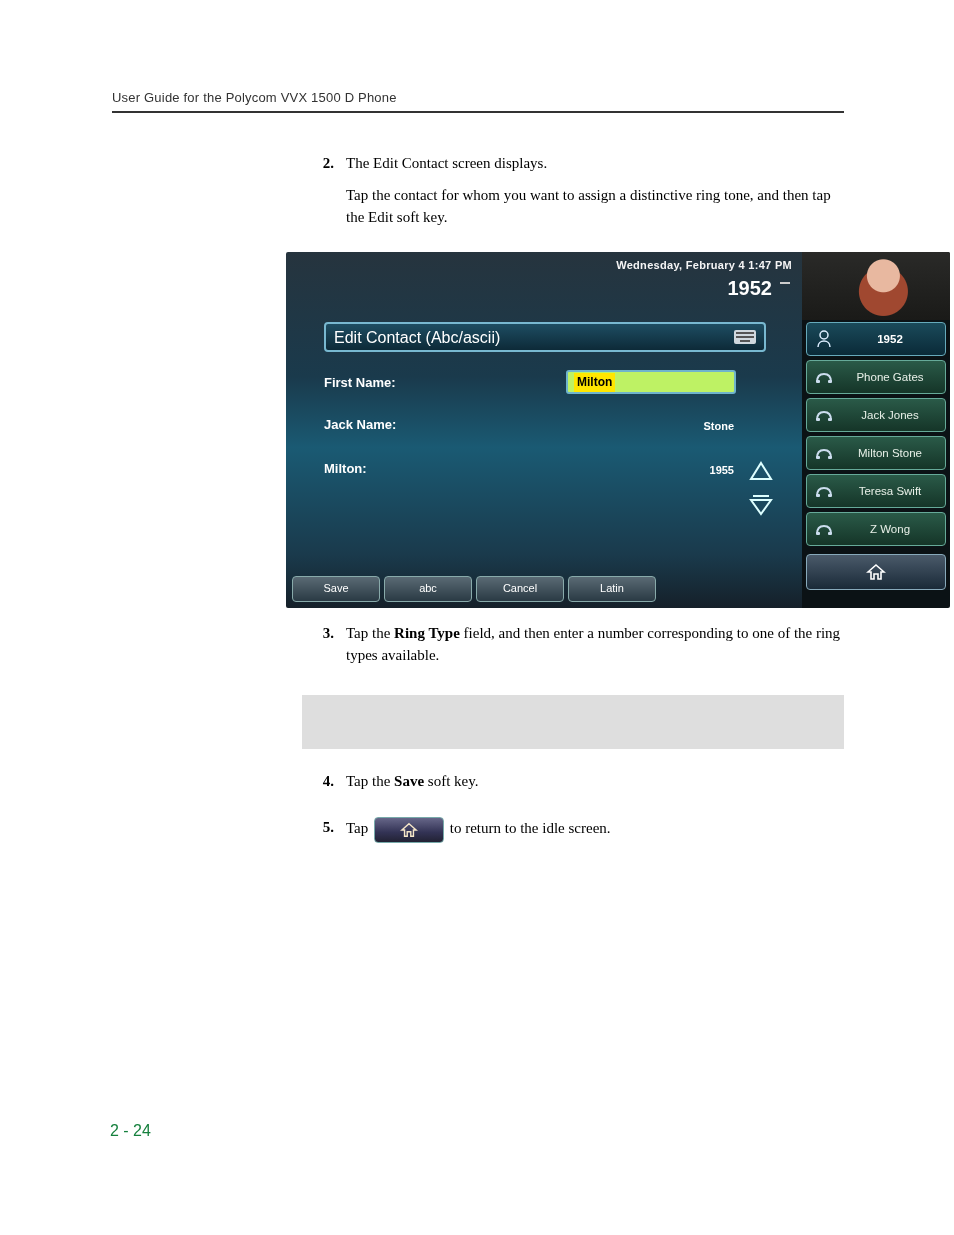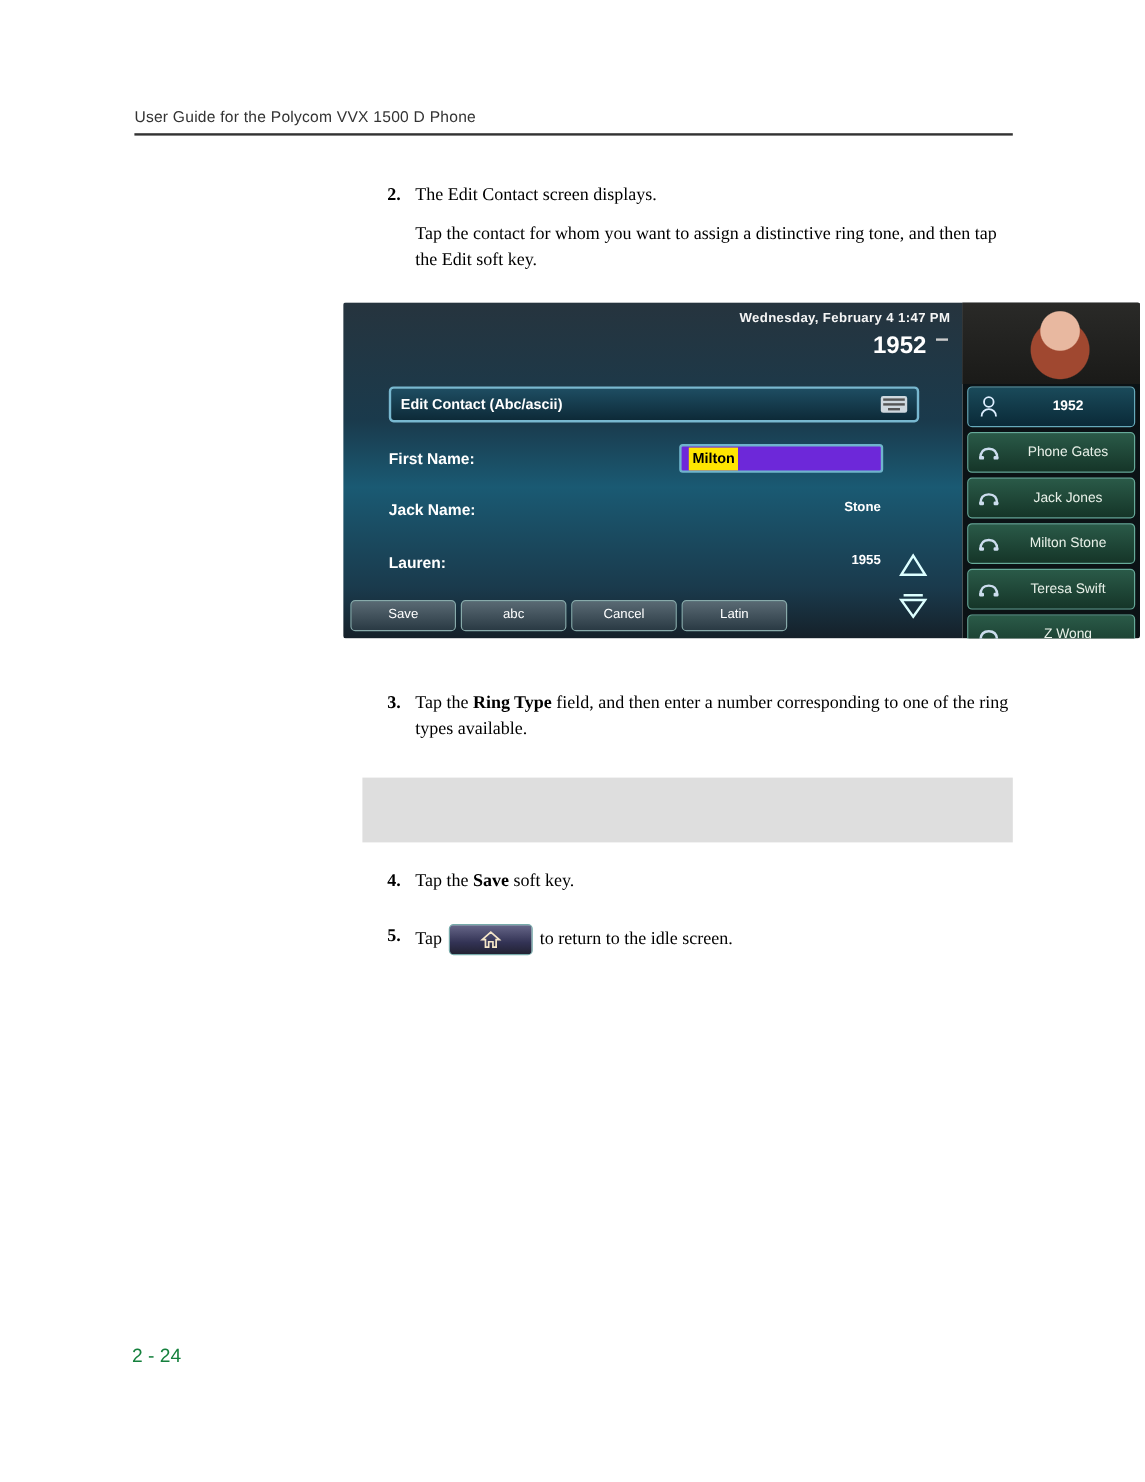--- a/index.html
+++ b/index.html
@@ -71,22 +71,22 @@
     left: 110px;
     bottom: 95px;
     font-family: "Futura", "Century Gothic", "Trebuchet MS", Arial, sans-serif;
     font-size: 16px;
     color: #15803d;
   }
 
   
   .screenshot {
     width: 664px;
-    height: 280px;
-    margin: 8px 0 44px -16px;
+    height: 356px;
+    margin: 8px 0 15px -16px;
     position: relative;
     font-family: "Segoe UI", Tahoma, Arial, sans-serif;
     color: #fff;
     overflow: hidden;
     border-radius: 2px;
   }
   .ss-left {
     position: absolute;
     left: 0; top: 0;
     width: 516px; height: 100%;
@@ -125,58 +125,58 @@
     width: 442px; height: 30px;
     border: 2px solid #78b8d0;
     border-radius: 4px;
     background: linear-gradient(#1e4d62, #0d2a38);
     display: flex;
     align-items: center;
     padding: 0 8px;
     box-sizing: border-box;
   }
   .ss-title-bar .label {
-    font-size: 12px;
-    font-weight: bold;
+    font-size: 16px;
+    font-weight: normal;
     flex: 1;
   }
   .kb-icon {
     width: 22px; height: 14px;
     background: #cfd8de;
     border-radius: 2px;
     display:flex; flex-direction:column; justify-content:center; gap:2px;
     padding:2px;
     box-sizing:border-box;
   }
   .kb-icon span { height:2px; background:#555; display:block; }
   .kb-icon span:nth-child(3){ width:60%; margin:0 auto; }
 
   .field {
     position: absolute;
     left: 38px;
     width: 410px;
     display: flex;
-    align-items: flex-start;
+    align-items: flex-end;
     justify-content: space-between;
   }
   .field .flabel {
     font-size: 13px;
     font-weight: 600;
   }
   .f1 { top: 122px; }
   .f2 { top: 164px; }
   .f3 { top: 208px; }
   .f4 { top: 252px; }
   .field .fval {
     font-size: 11px;
     font-weight: 700;
   }
   .field-input {
     position: absolute;
-    background: #6d28d9;
+    background: #bef264;
     border: 2px solid #6fb4cc;
     height: 24px;
     border-radius: 3px;
     display:flex; align-items:center;
     padding: 0 6px;
     box-sizing:border-box;
   }
   .field-input .hl {
     background: #ffe600;
     color: #000;
@@ -298,21 +298,21 @@
       <div class="field-input fi1">
         <span class="hl">Milton</span>
       </div>
 
       <div class="field f2">
         <span class="flabel">Jack Name:</span>
         <span class="fval">Stone</span>
       </div>
 
       <div class="field f3">
-        <span class="flabel">Lauren:</span>
+        <span class="flabel">Milton:</span>
         <span class="fval">1955</span>
       </div>
 
 
       <div class="arrow-btn ab-up">
         <svg width="24" height="20" viewBox="0 0 24 20">
             <polygon points="12,2 22,18 2,18" fill="none" stroke="#dff" stroke-width="2"></polygon>
           </svg>
       </div>
       <div class="arrow-btn ab-dn">

